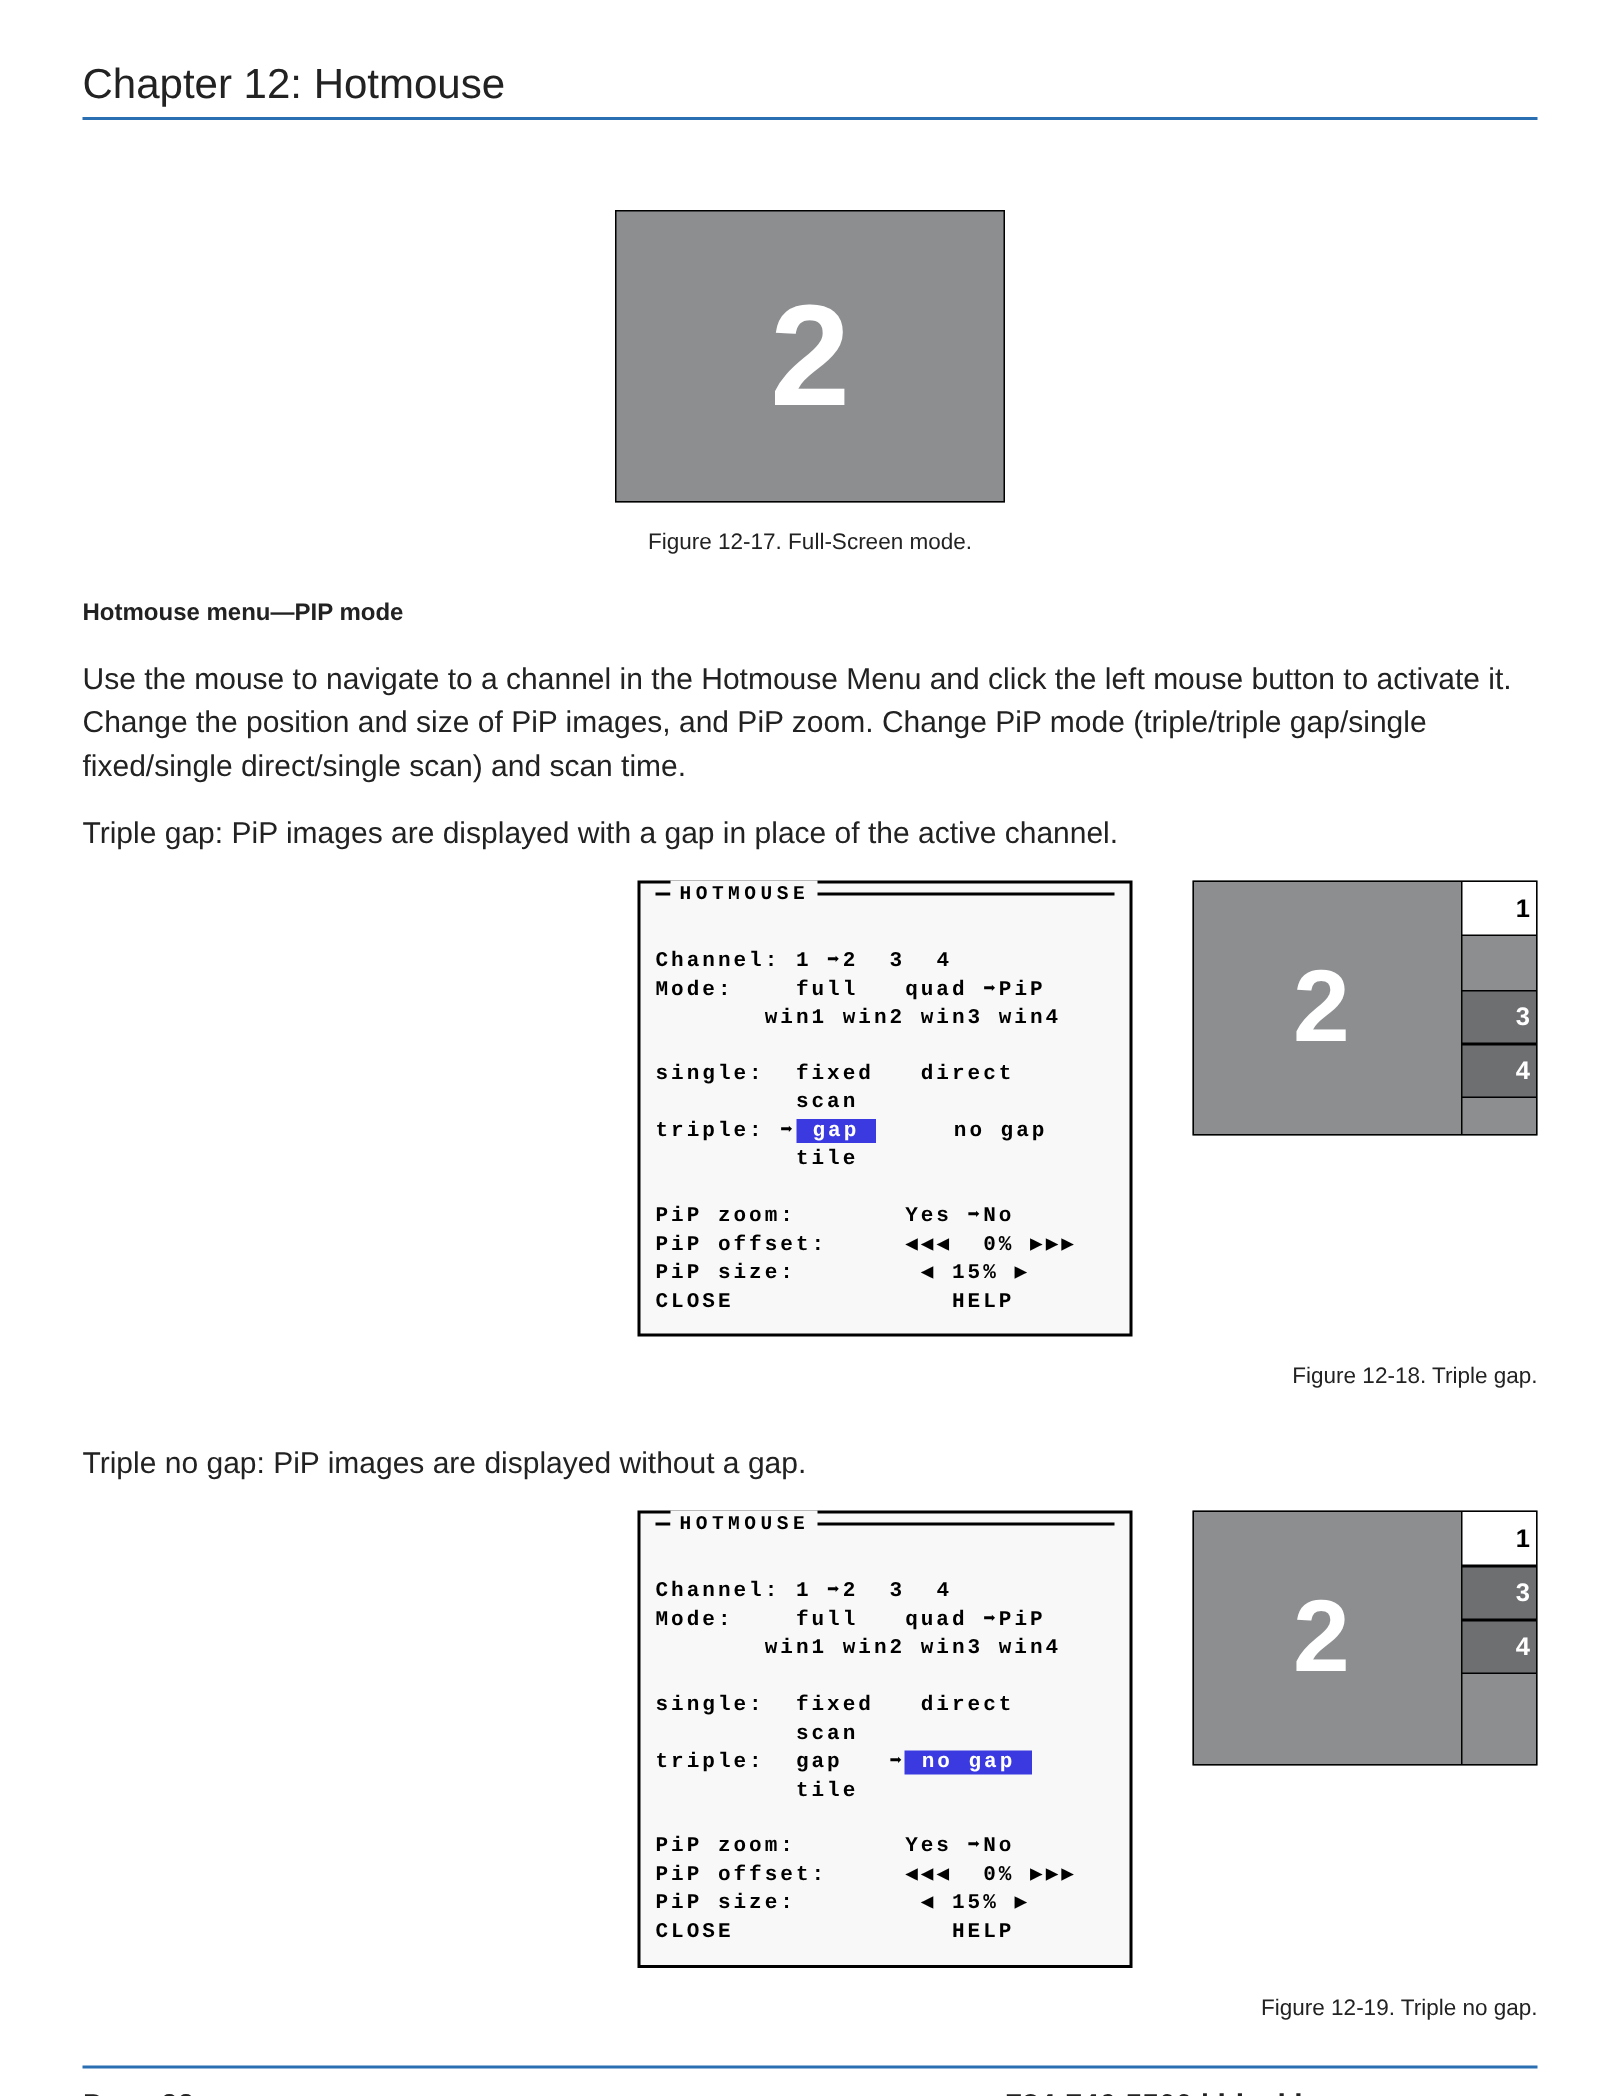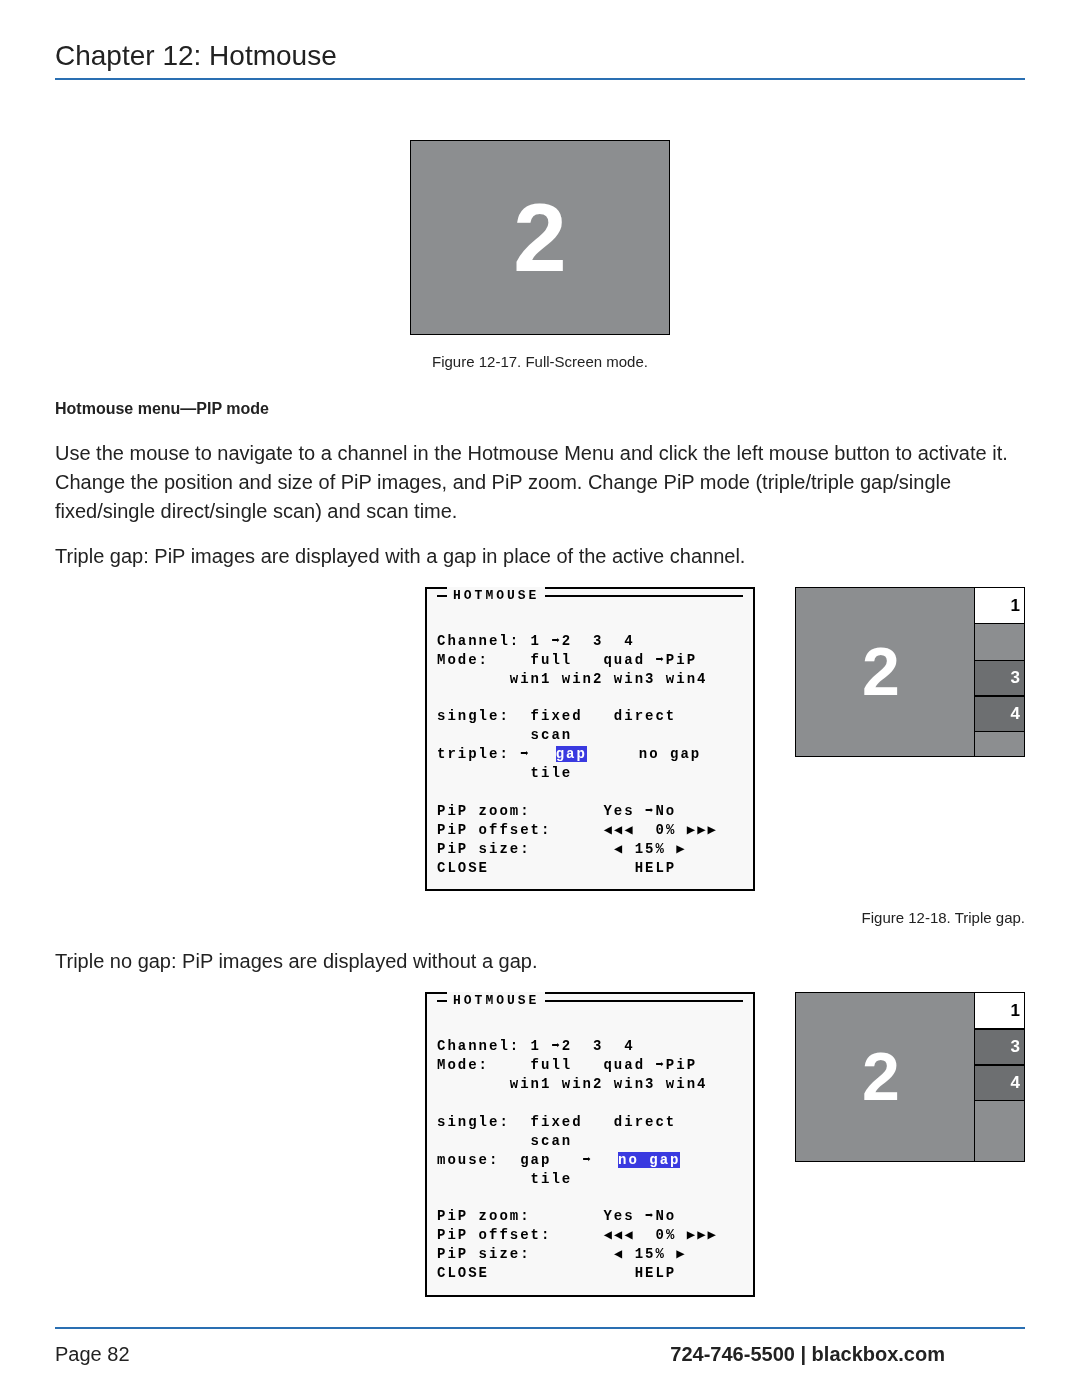--- a/index.html
+++ b/index.html
@@ -13,21 +13,21 @@
   .caption { font-size: 15px; margin-top: 18px; text-align: right; color: #222; }
   .subhead { font-weight: 600; font-size: 16px; margin-top: 30px; margin-bottom: 21px; }
   .body-text { font-size: 20px; line-height: 1.45; margin-bottom: 16px; color: #222; }
   .fig-row { display: flex; justify-content: flex-end; gap: 40px; margin-top: 10px; }
   .osd-box { width: 330px; border: 2px solid #000; background: #f8f8f8; padding: 10px 10px 12px 10px; font-family: "Courier New", monospace; font-size: 14px; letter-spacing: 2px; line-height: 1.35; font-weight: 700; color: #000; position: relative; }
   .osd-legend-wrap { position: absolute; top: -2px; left: 10px; right: 10px; display: flex; align-items: center; }
   .osd-legend-line-left { height: 2px; background: #000; width: 10px; }
   .osd-legend-text { background: #f8f8f8; padding: 0 6px; letter-spacing: 3px; font-weight: 700; font-size: 13px; }
   .osd-legend-line-right { height: 2px; background: #000; flex: 1; }
   .osd-content { margin-top: 14px; white-space: pre; }
-  .hl { background: #3a3ae0; color: #fff; padding: 0 0; margin-left: 25px; }
+  .hl { background: #3a3ae0; color: #fff; padding: 0 11px; }
   .preview-box { width: 230px; height: 170px; background: #8c8e90; border: 1.5px solid #000; position: relative; }
   .preview-main-2 { color: #fff; font-size: 68px; font-weight: 700; font-family: "Arial Black", Arial, sans-serif; position: absolute; left: 66px; top: 44px; }
   .pip-stack { position: absolute; right: 0; top: 0; width: 50px; height: 100%; display: flex; flex-direction: column; }
   .pip-cell { width: 50px; height: 36px; border-left: 1.5px solid #000; border-bottom: 1.5px solid #000; background: #f0f0f0; display: flex; align-items: center; justify-content: flex-end; padding-right: 4px; font-weight: 700; font-size: 17px; font-family: Arial, sans-serif; }
   .pip-cell.dark { background: #6d6f71; color: #fff; border-top: 1.5px solid #000; }
   .pip-cell.white { background: #fff; color: #000; }
   .pip-gap { width: 50px; height: 36px; background: #8c8e90; border-left: 1.5px solid #000; }
   .pip-filler { flex: 1; width: 50px; background: #8c8e90; border-left: 1.5px solid #000; }
   .footer-rule { height: 2px; background: #2a6fb2; margin-top: 30px; margin-bottom: 14px; }
   .footer { display: flex; align-items: center; font-size: 20px; color: #222; }
@@ -79,57 +79,58 @@
       <div class="preview-main-2">2</div>
       <div class="pip-stack">
         <div class="pip-cell white">1</div>
         <div class="pip-gap"></div>
         <div class="pip-cell dark">3</div>
         <div class="pip-cell dark">4</div>
         <div class="pip-filler"></div>
       </div>
     </div>
   </div>
-  <div class="caption" style="margin-bottom:21px">Figure 12-18. Triple gap.</div>
+  <div class="caption" style="margin-bottom:36px">Figure 12-18. Triple gap.</div>
 
   <p class="body-text">Triple no gap: PiP images are displayed without a gap.</p>
 
   <div class="fig-row">
     <div class="osd-box">
       <div class="osd-legend-wrap">
         <div class="osd-legend-line-left"></div>
         <div class="osd-legend-text">HOTMOUSE</div>
         <div class="osd-legend-line-right"></div>
       </div>
       <div class="osd-content">
 <span>Channel: 1 ➡2  3  4</span>
 <span>Mode:    full   quad ➡PiP</span>
 <span>       win1 win2 win3 win4</span>
 
 <span>single:  fixed   direct</span>
 <span>         scan</span>
-<span><span>mouse:  gap   ➡</span><span class="hl">no gap</span></span>
+<span><span>triple:  gap   ➡</span><span class="hl">no gap</span></span>
 <span>         tile</span>
 
 <span>PiP zoom:       Yes ➡No</span>
 <span>PiP offset:     ◀◀◀  0% ▶▶▶</span>
 <span>PiP size:        ◀ 15% ▶</span>
 <span>CLOSE              HELP</span></div>
     </div>
 
     <div class="preview-box">
       <div class="preview-main-2">2</div>
       <div class="pip-stack">
         <div class="pip-cell white">1</div>
         <div class="pip-cell dark">3</div>
         <div class="pip-cell dark">4</div>
         <div class="pip-filler"></div>
       </div>
     </div>
   </div>
+  <div class="caption">Figure 12-19. Triple no gap.</div>
 
   <div class="footer-rule"></div>
   <div class="footer">
     <div class="footer-page">Page 82</div>
     <div class="footer-center">
       <span>724-746-5500</span><span>  |  </span><span>blackbox.com</span>
     </div>
     <div style="width:80px"></div>
   </div>
 </div>

